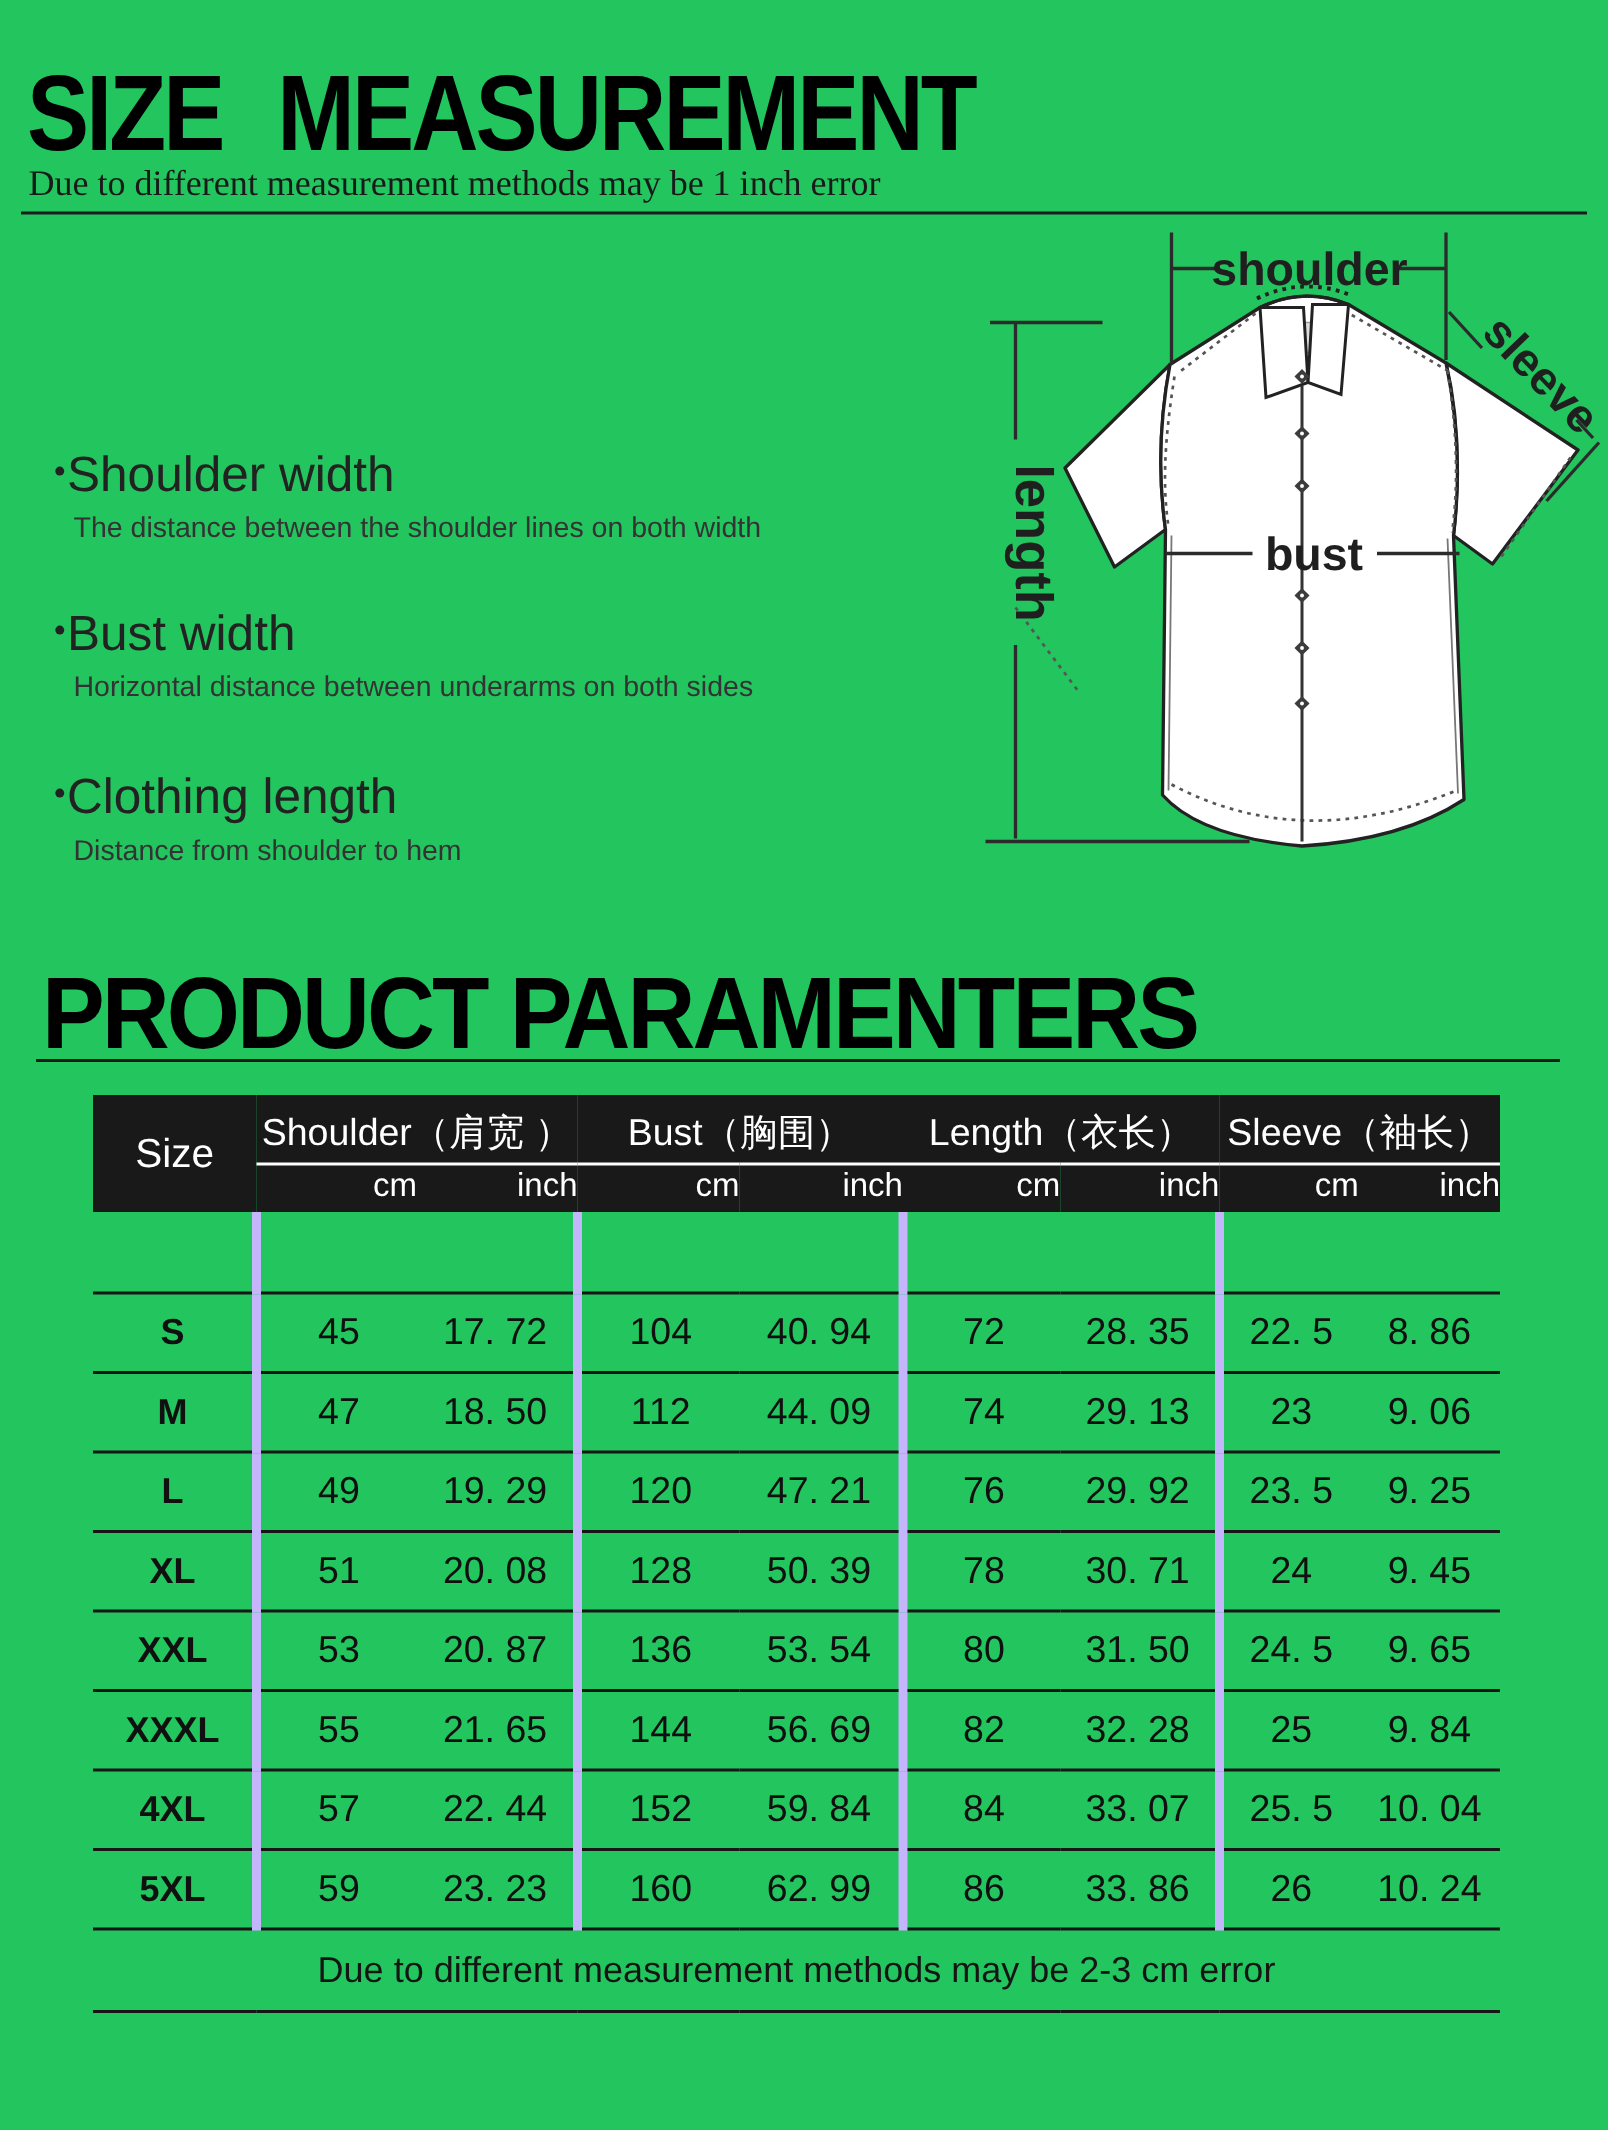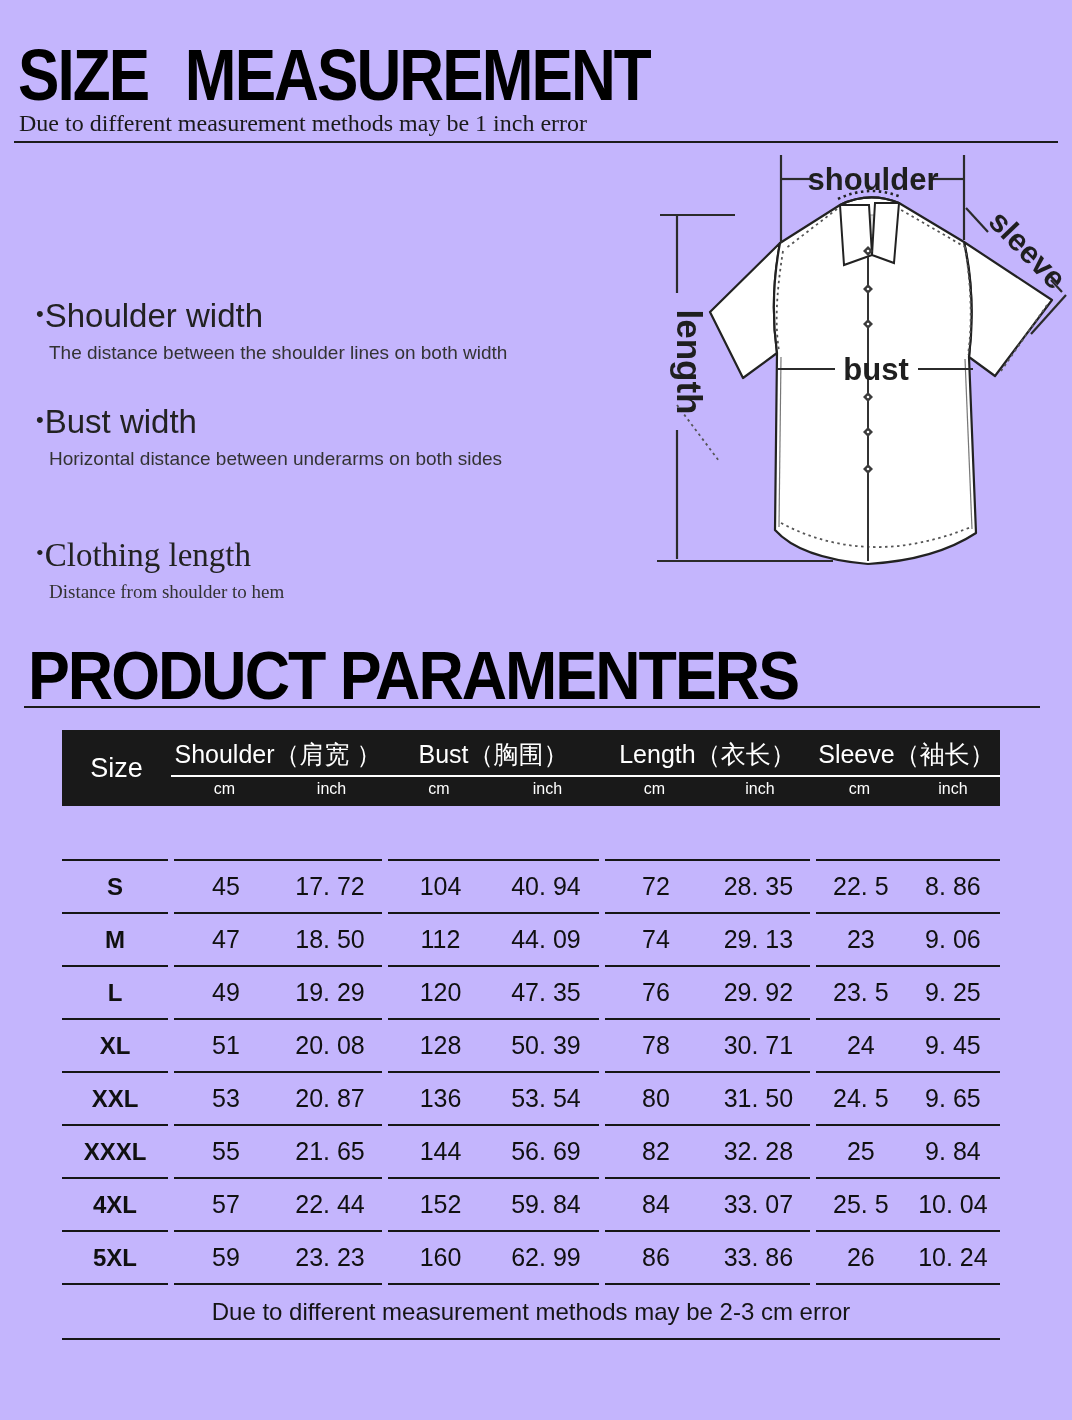--- a/index.html
+++ b/index.html
@@ -1,19 +1,19 @@
 <!DOCTYPE html>
 <html><head>
 <meta charset="utf-8">
 <style>
   * { margin:0; padding:0; box-sizing:border-box; }
   html,body { background:#ffffff; }
   .page {
     position:relative; width:1072px; height:1420px; margin:0 auto;
-    background:#c4b5fd; overflow:hidden; color:#111;
+    background:#22c55e; overflow:hidden; color:#111;
     font-family:"Liberation Sans", sans-serif;
   }
 
   
   .page-title {
     position:absolute; left:18px; top:34px;
     font-size:64px; font-weight:900; letter-spacing:-2px; word-spacing:22px;
     color:#000; transform:scale(0.97,1.12); transform-origin:left top;
     white-space:nowrap;
   }
@@ -27,21 +27,21 @@
 
   
   .instructions-heading {
     position:absolute; left:17px; top:224px;
     font-size:26px; font-weight:bold; letter-spacing:-0.5px; color:#0c0c0c;
     white-space:nowrap;
   }
   .instr-item { position:absolute; left:36px; width:580px; }
   .instr-item.i1 { top:297px; }
   .instr-item.i2 { top:403px; }
-  .instr-item.i3 { top:537px;font-family:Liberation Serif, serif; }
+  .instr-item.i3 { top:512px; }
   .instr-term { font-size:33px; color:#222; white-space:nowrap; }
   .bullet { font-size:22px; vertical-align:6px; margin-right:1px; color:#222; }
   .instr-desc { margin-left:13px; margin-top:7px; font-size:19px; color:#333; white-space:nowrap; }
 
   
   .diagram { position:absolute; left:635px; top:145px; width:437px; height:470px;font-weight:bold; }
   .diagram svg { width:100%; height:100%; }
   .dim-label { font-family:"Liberation Sans", sans-serif; fill:#1f1f1f; }
 
   
@@ -57,21 +57,21 @@
     position:absolute; left:62px; top:730px; width:938px;
     border-collapse:collapse; table-layout:fixed;
   }
   .size-table th, .size-table td {
     text-align:center; vertical-align:middle; padding:0;
     font-family:"Liberation Sans", sans-serif;
   }
   thead th { background:#191919; color:#fff; font-weight:normal; }
   th.size-head { font-size:27px; }
   th.group-head { font-size:25px; height:46px; border-bottom:2px solid #ffffff; padding-top:4px;margin-left:31px; }
-  th.unit-head { font-size:16px; height:30px; padding-bottom:5px; }
+  th.unit-head { font-size:22px; height:30px; padding-bottom:5px;text-align:right; }
   tbody td { border-bottom:2px solid #161616; font-size:25px; color:#101010; }
   tbody tr.spacer-row td { height:54px; }
   tbody tr.data-row td { height:53px; }
   td.size-cell { font-weight:bold; font-size:24px; }
   td.gb, tbody td.gb { border-left:6px solid #c4b5fd; }
   tr.note-row td { height:55px; font-size:24px; border-bottom:2px solid #161616; color:#151515; }
 </style>
 </head>
 <body>
 
@@ -240,21 +240,21 @@
         <td class="gb">74</td>
         <td>29. 13</td>
         <td class="gb">23</td>
         <td>9. 06</td>
       </tr>
       <tr class="data-row">
         <td class="size-cell">L</td>
         <td class="gb">49</td>
         <td>19. 29</td>
         <td class="gb">120</td>
-        <td>47. 35</td>
+        <td>47. 21</td>
         <td class="gb">76</td>
         <td>29. 92</td>
         <td class="gb">23. 5</td>
         <td>9. 25</td>
       </tr>
       <tr class="data-row">
         <td class="size-cell">XL</td>
         <td class="gb">51</td>
         <td>20. 08</td>
         <td class="gb">128</td>

